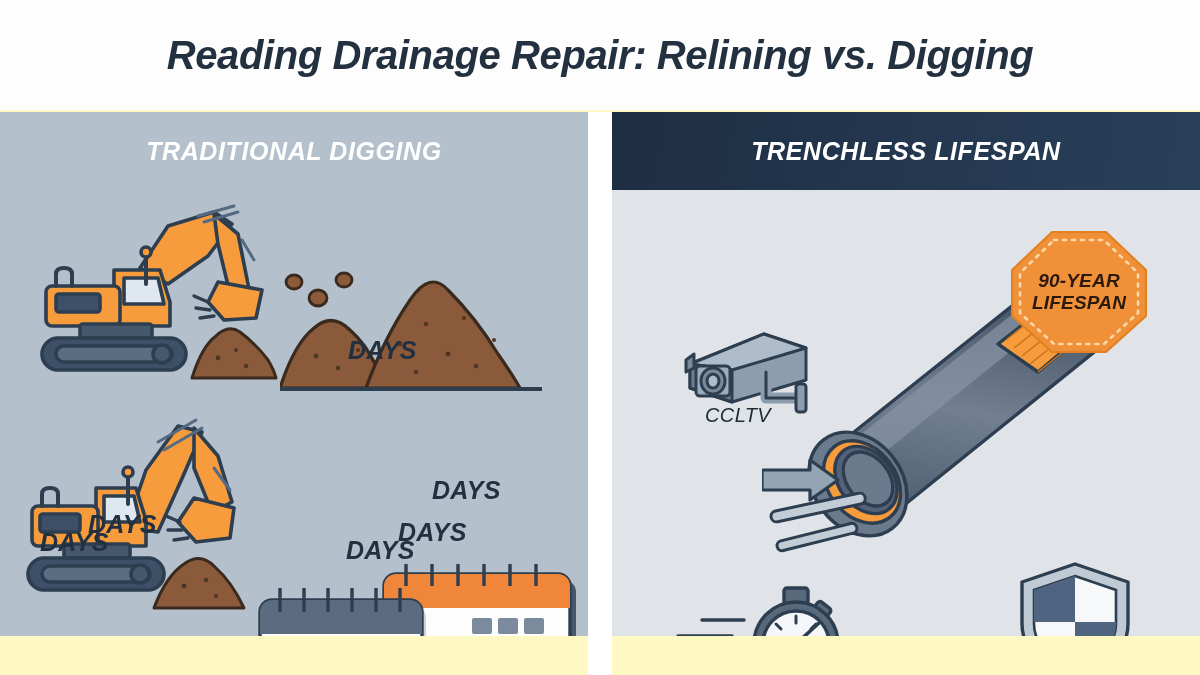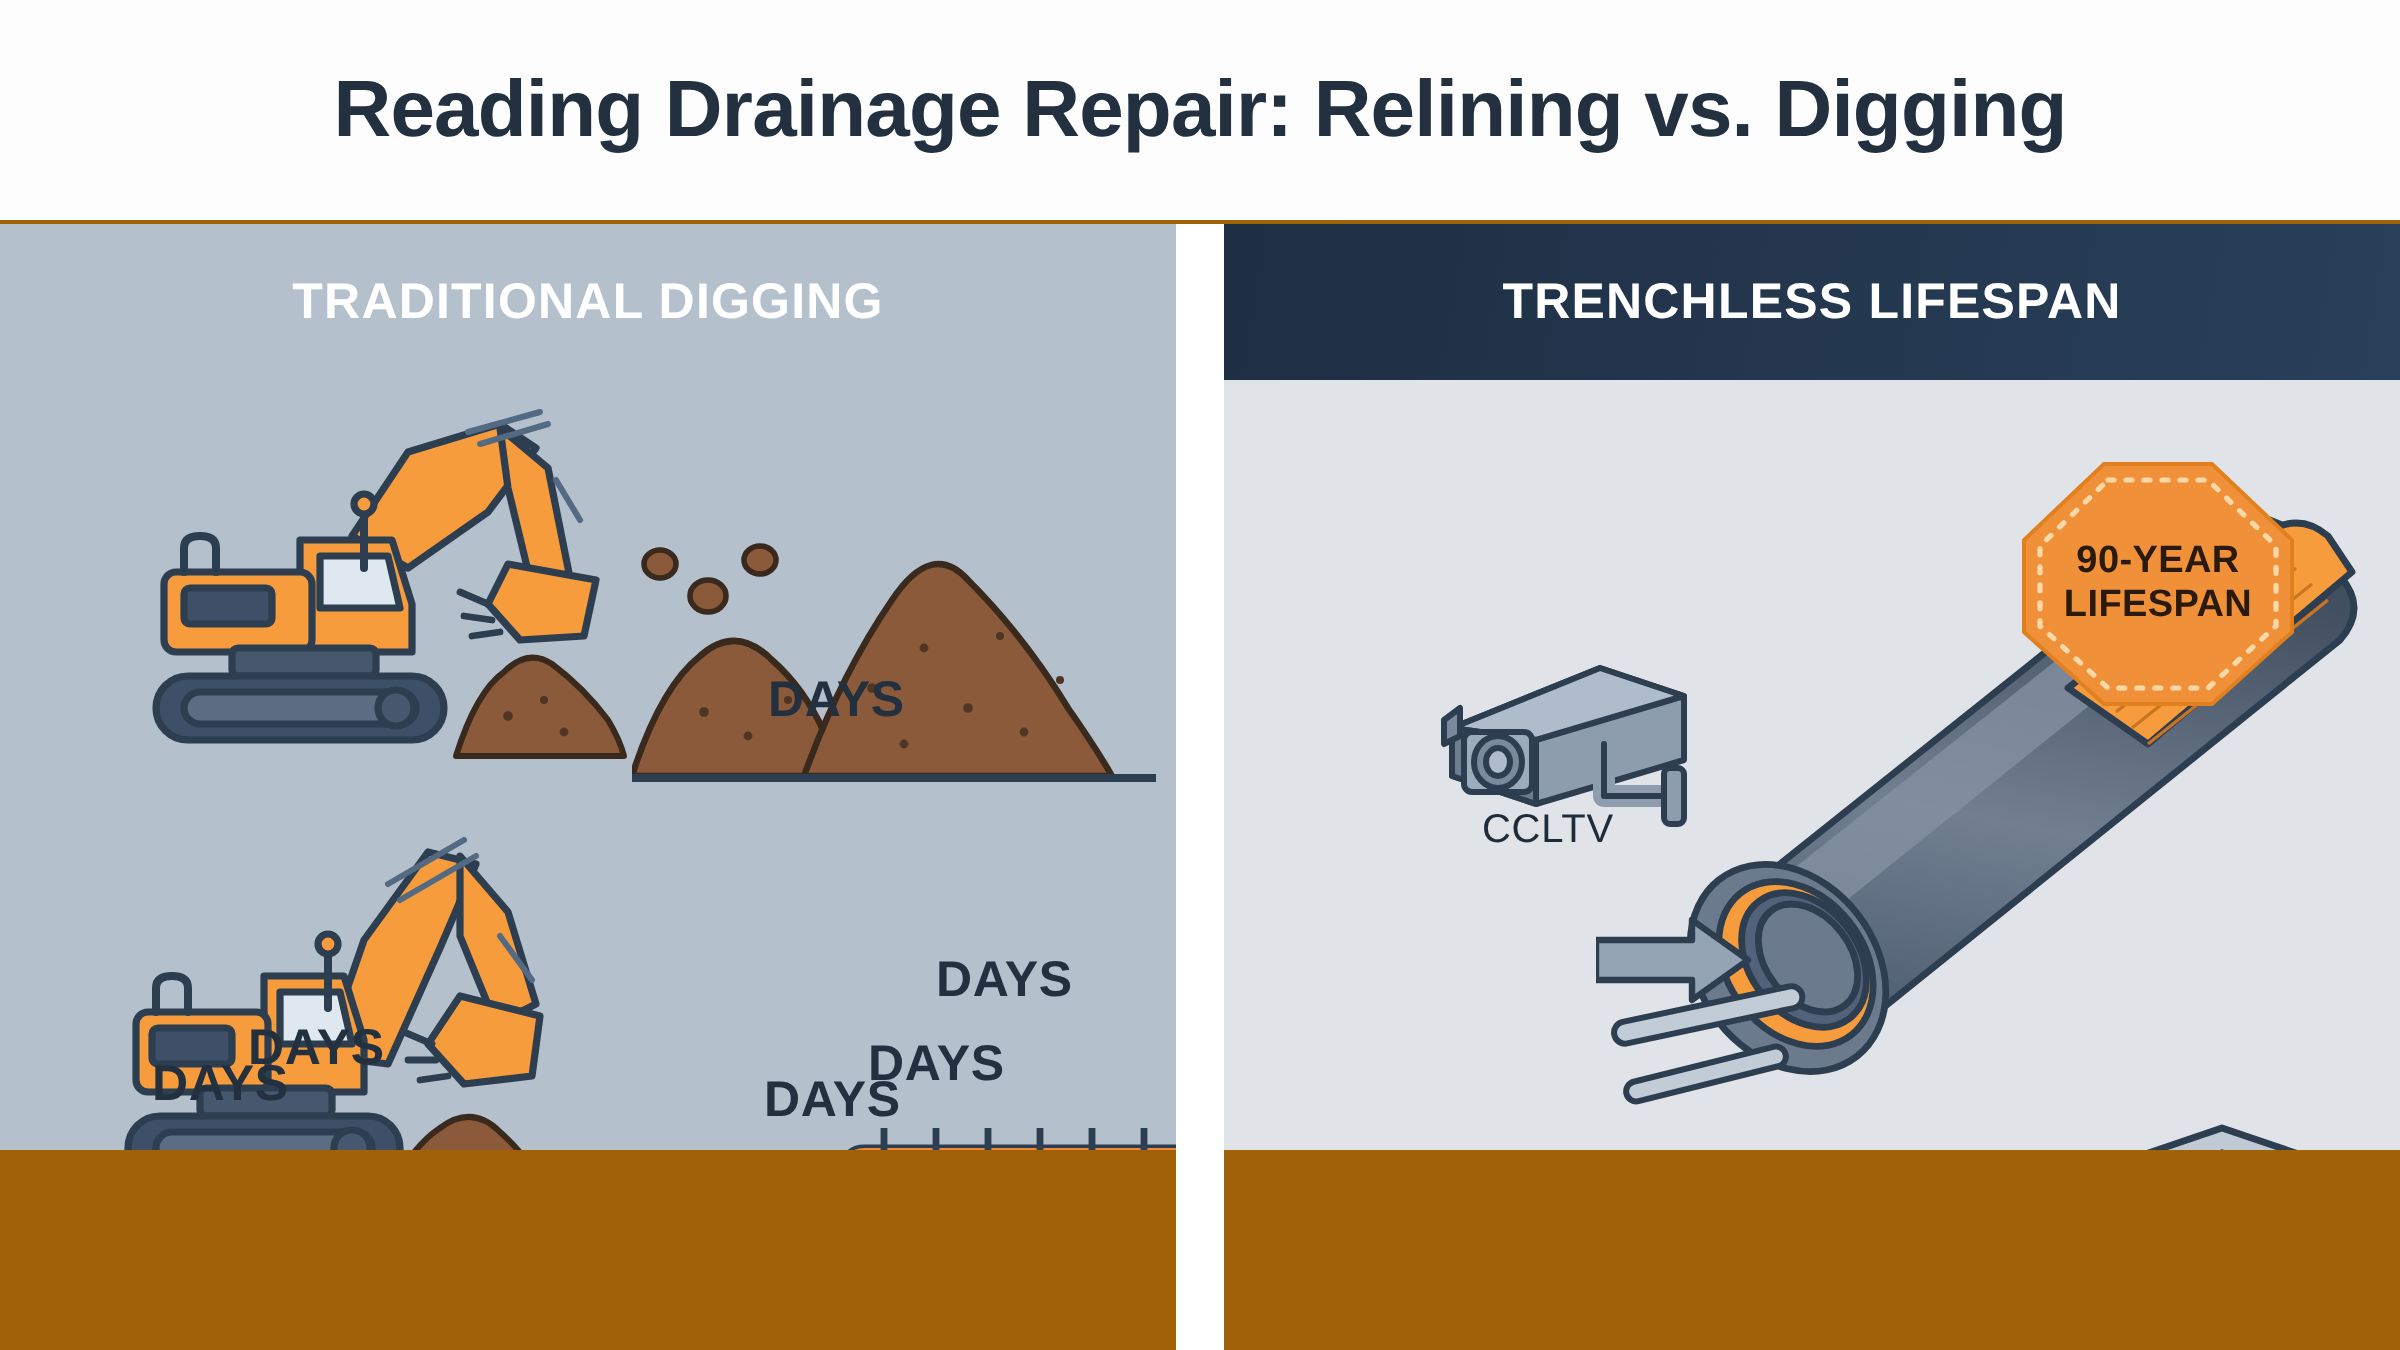--- a/index.html
+++ b/index.html
@@ -6,21 +6,22 @@
   * { box-sizing: border-box; margin: 0; padding: 0; }
   html, body {
     width: 1200px; height: 675px;
     background: #ffffff;
     font-family: "Liberation Sans", sans-serif;
     overflow: hidden;
   }
   .page {
     position: relative;
     width: 1200px; height: 675px;
-    background: #a16207;
+    background: #fef9c3;
+    font-style: italic;
   }
 
   
   .title-bar {
     position: absolute; left: 0; top: 0;
     width: 1200px; height: 110px;
     background: #fdfdfe;
     display: flex; align-items: center; justify-content: center;
   }
   .title-text {
@@ -29,21 +30,21 @@
     color: #22303f;
     letter-spacing: -0.4px;
     white-space: nowrap;
   }
 
   
   .panel {
     position: absolute;
     top: 112px;
     width: 588px;
-    height: 463px;
+    height: 524px;
     overflow: hidden;
   }
   .panel-left  { left: 0;   background: #b5c0cd; }
   .panel-right { left: 612px; background: #e0e4e9; }
 
   .panel-header {
     position: relative;
     width: 100%;
     height: 78px;
     background: linear-gradient(100deg, #1f2f45 0%, #243away 0%, #273b52 100%);
@@ -55,21 +56,20 @@
   .panel-header-text {
     color: #ffffff;
     font-size: 25px;
     font-weight: bold;
     letter-spacing: 0.6px;
   }
   .panel-body {
     position: relative;
     width: 100%;
     height: 485px;
-    margin-left: 36px;
   }
 
   
   .divider {
     position: absolute;
     left: 588px; top: 112px;
     width: 24px; height: 563px;
     background: #ffffff;
   }
 

